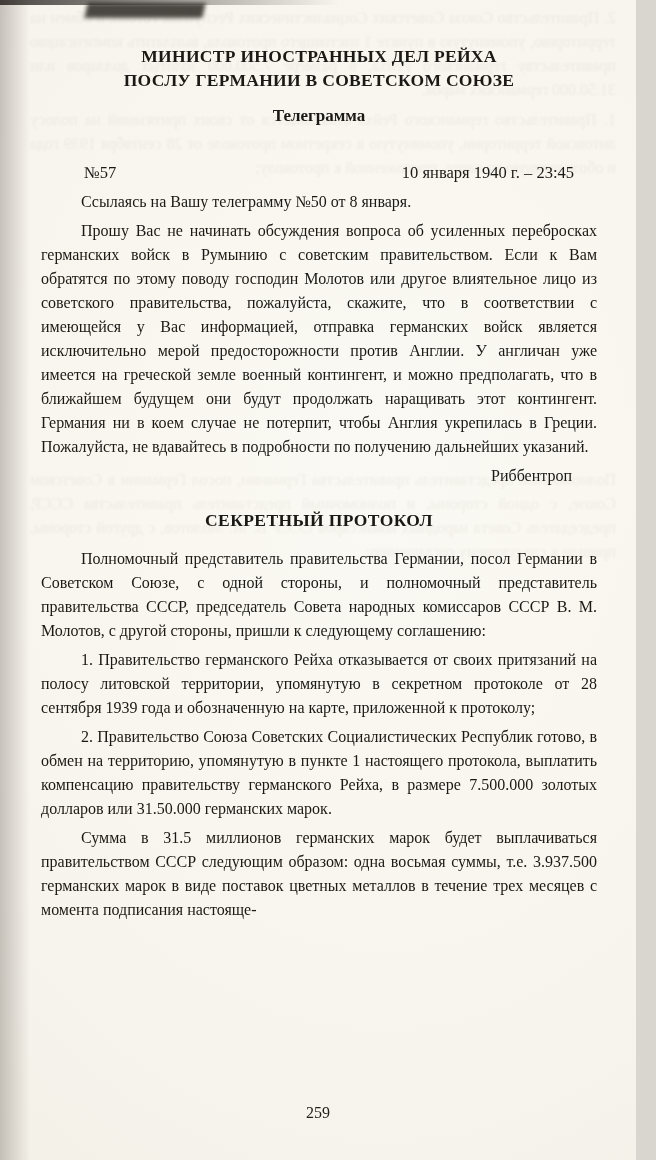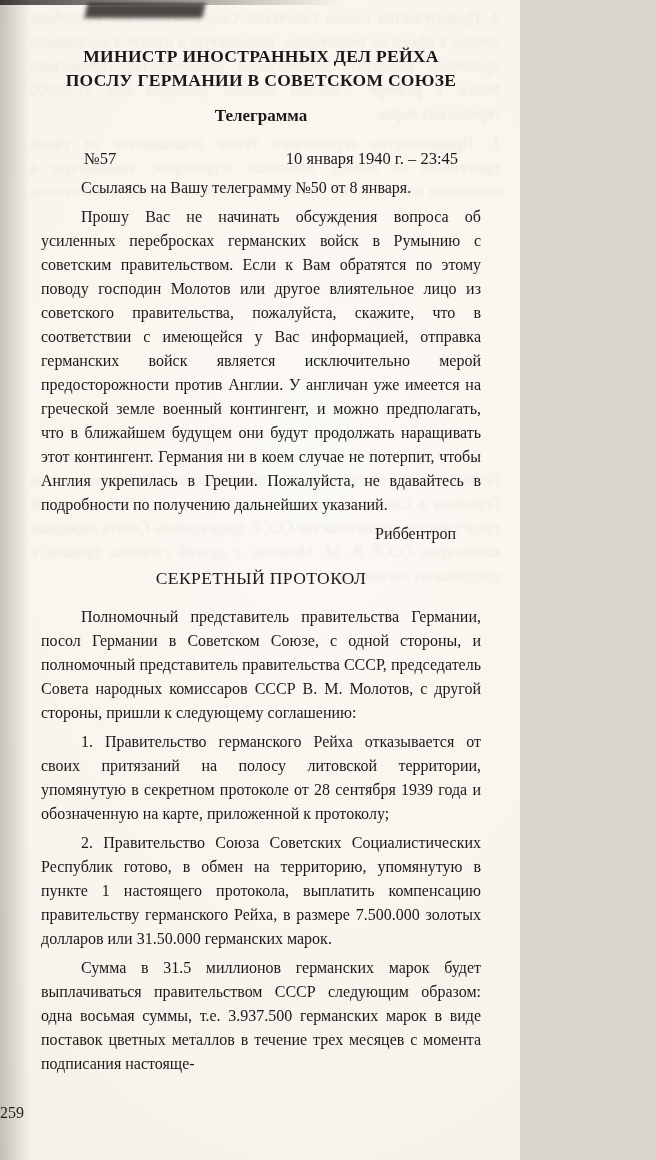--- a/index.html
+++ b/index.html
@@ -3,21 +3,21 @@
 <meta charset="utf-8">
 <style>
   html, body { margin: 0; padding: 0; }
   body {
     width: 656px; height: 1160px;
     background: #d9d6cf;
     font-family: "Liberation Serif", serif;
   }
   .scan {
     position: relative;
-    width: 520px; height: 1160px;
+    width: 636px; height: 1160px;
     overflow: hidden;
     background: radial-gradient(140% 100% at 60% 40%, #fbf9f3 0%, #f7f4ed 55%, #eeebe1 100%);
     color: #1b1915;
   }
   .left-shade {
     position: absolute; top: 0; bottom: 0; left: 0; width: 30px;
     background: linear-gradient(90deg, rgba(70,64,55,0.28), rgba(70,64,55,0));
     pointer-events: none;
   }
   .top-edge {
@@ -55,42 +55,42 @@
     text-align: center; font-weight: 700;
     font-size: 17.5px; line-height: 24px; letter-spacing: 0.3px;
     margin: 0;
   }
   .doc-type {
     text-align: center; font-weight: 700; font-size: 17px;
     margin-top: 12px;
   }
   .meta {
     display: flex; justify-content: space-between;
-    margin-top: 19px; padding: 0 28px 0 48px;
+    margin-top: 33px; padding: 0 28px 0 48px;
     font-size: 16.5px;
   }
   p.body {
     margin: 5px;
     text-align: justify;
     text-indent: 40px;
   }
   .mt16 { margin-top: 16px; }
   .mt6  { margin-top: 6px; }
   .mt12 { margin-top: 12px; }
   .mt22 { margin-top: 22px; }
   .signature {
     text-align: right; padding-right: 30px; 
   }
   .protocol-title {
-    text-align: center; font-weight: 400; font-size: 17.5px;
+    text-align: center; font-weight: 700; font-size: 17.5px;
     letter-spacing: 0.4px; margin-top: 20px;
   }
   .page-number {
     position: absolute; left: 0; right: 0; bottom: 38px;
-    text-align: left; font-size: 16px; color: #24211c;
+    text-align: center; font-size: 16px; color: #24211c;
   }
 </style>
 </head>
 <body>
 
 <div class="scan">
 
   <div class="bleed b1">
     <p>2. Правительство Союза Советских Социалистических Республик готово, в обмен на территорию, упомянутую в пункте 1 настоящего протокола, выплатить компенсацию правительству германского Рейха, в размере 7.500.000 золотых долларов или 31.50.000 германских марок.</p>
     <p>1. Правительство германского Рейха отказывается от своих притязаний на полосу литовской территории, упомянутую в секретном протоколе от 28 сентября 1939 года и обозначенную на карте, приложенной к протоколу;</p>

